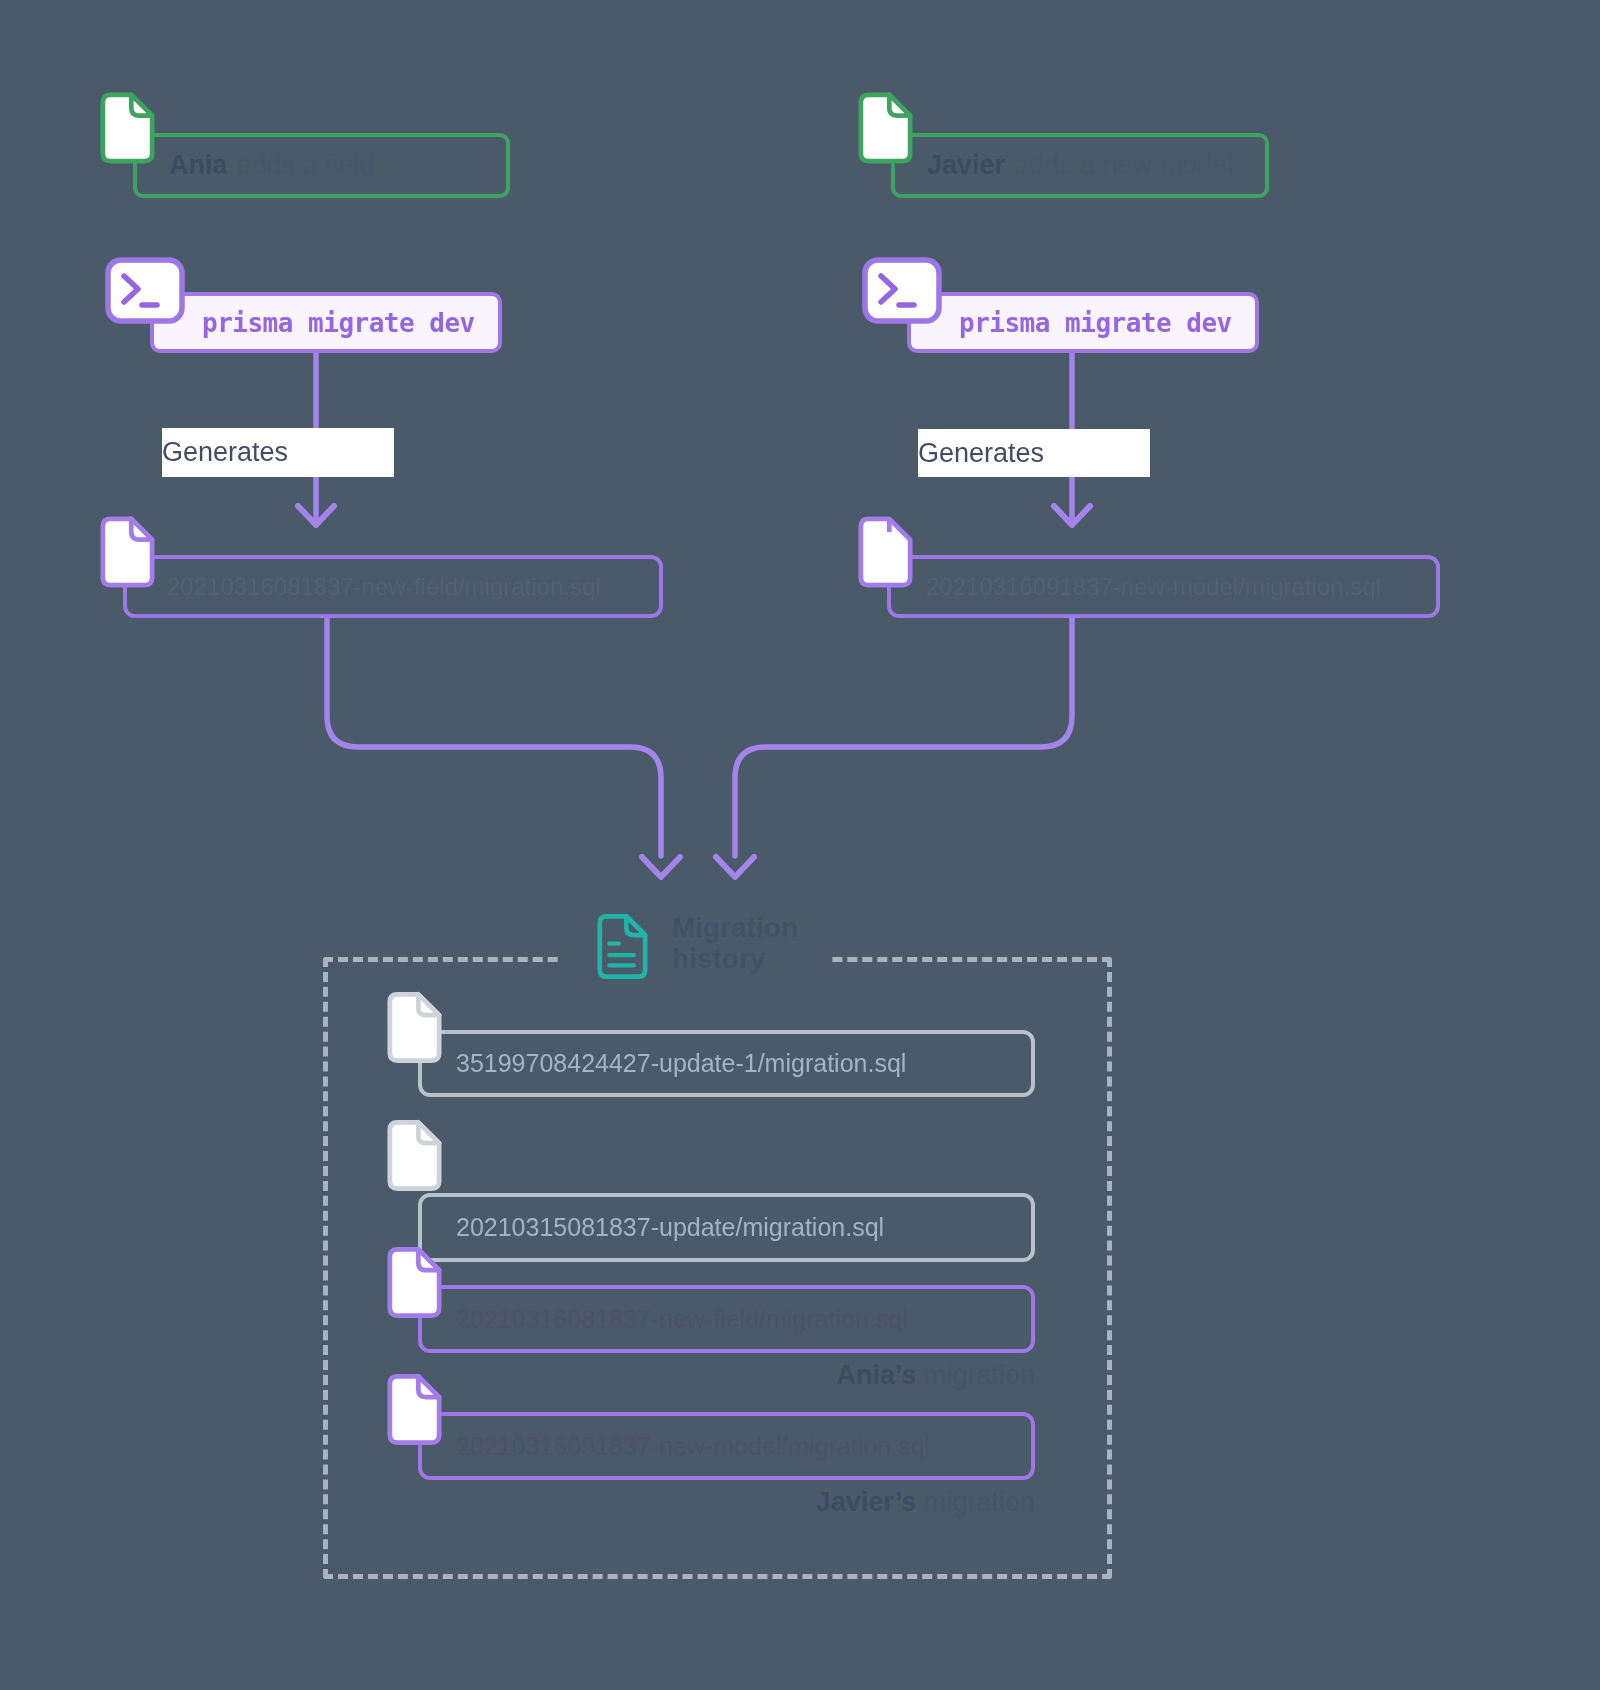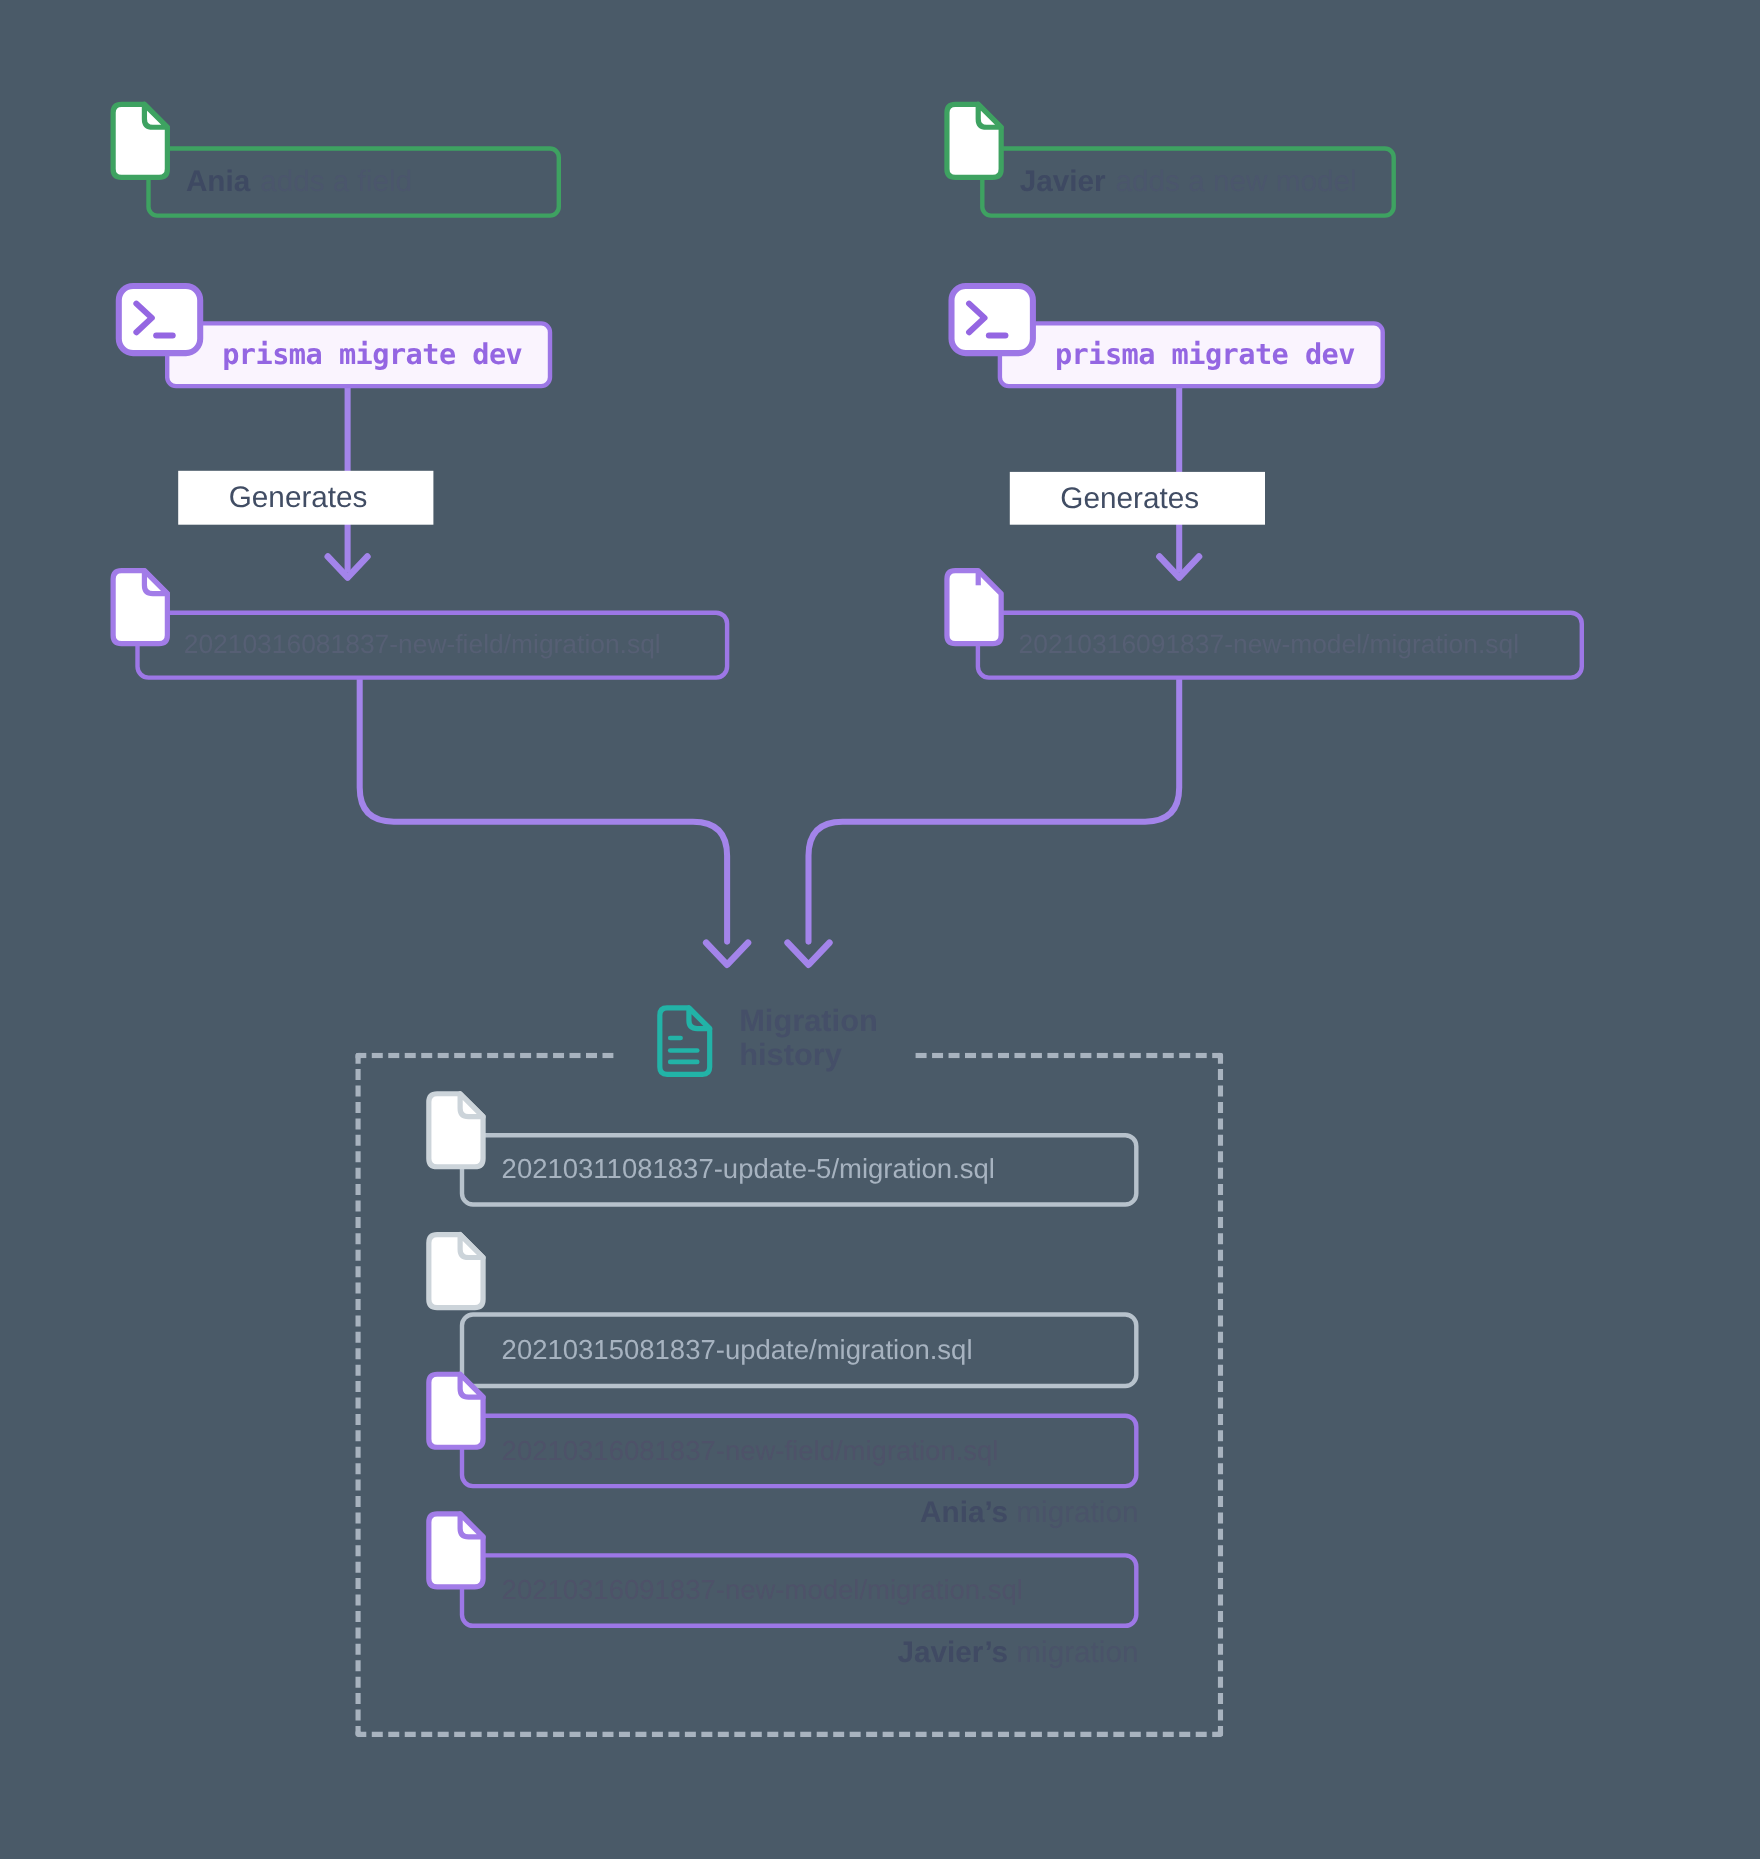--- a/index.html
+++ b/index.html
@@ -29,21 +29,21 @@
   
   .cmd-box{
     background:#faf4fe;border:4px solid #9d77e6;border-radius:10px;
     display:flex;align-items:center;z-index:2;
     font-family:"DejaVu Sans Mono","Liberation Mono",monospace;
     font-weight:bold;font-size:26px;color:#9466e2;letter-spacing:-0.5px;
   }
 
   
   .gen-label{
-    background:#ffffff;z-index:3;display:flex;align-items:center;justify-content:center;
+    background:#ffffff;z-index:3;display:flex;align-items:center;justify-content:flex-start;
     font-size:27px;color:#414d64;padding-right:14px;box-sizing:border-box;
   }
 
   
   .file-box{
     border:4px solid #9d77e6;border-radius:12px;background:transparent;
     display:flex;align-items:center;z-index:2;
     font-size:24px;color:#565f74;
   }
 
@@ -127,21 +127,21 @@
   <div class="abs history-box" style="left:323px;top:957px;width:779px;height:612px;"></div>
 
   <div class="abs dash-mask" style="left:558px;top:938px;width:272px;height:44px;"></div>
 
   <div class="abs history-title" style="left:672px;top:912px;">
     <div>Migration</div>
     <div>history</div>
   </div>
 
   <div class="abs entry existing" style="left:418px;top:1030px;width:617px;height:67px;padding-left:34px;box-sizing:border-box;">
-    <span>20210311081837-update-5/migration.sql</span>
+    <span>35199708424427-update-1/migration.sql</span>
   </div>
   <div class="abs entry existing" style="left:418px;top:1158px;width:617px;height:69px;padding-left:34px;box-sizing:border-box;margin-top:35px;">
     <span>20210315081837-update/migration.sql</span>
   </div>
   <div class="abs entry new" style="left:418px;top:1285px;width:617px;height:68px;padding-left:34px;box-sizing:border-box;">
     <span>20210316081837-new-field/migration.sql</span>
   </div>
   <div class="abs entry new" style="left:418px;top:1412px;width:617px;height:68px;padding-left:34px;box-sizing:border-box;">
     <span>20210316091837-new-model/migration.sql</span>
   </div>

